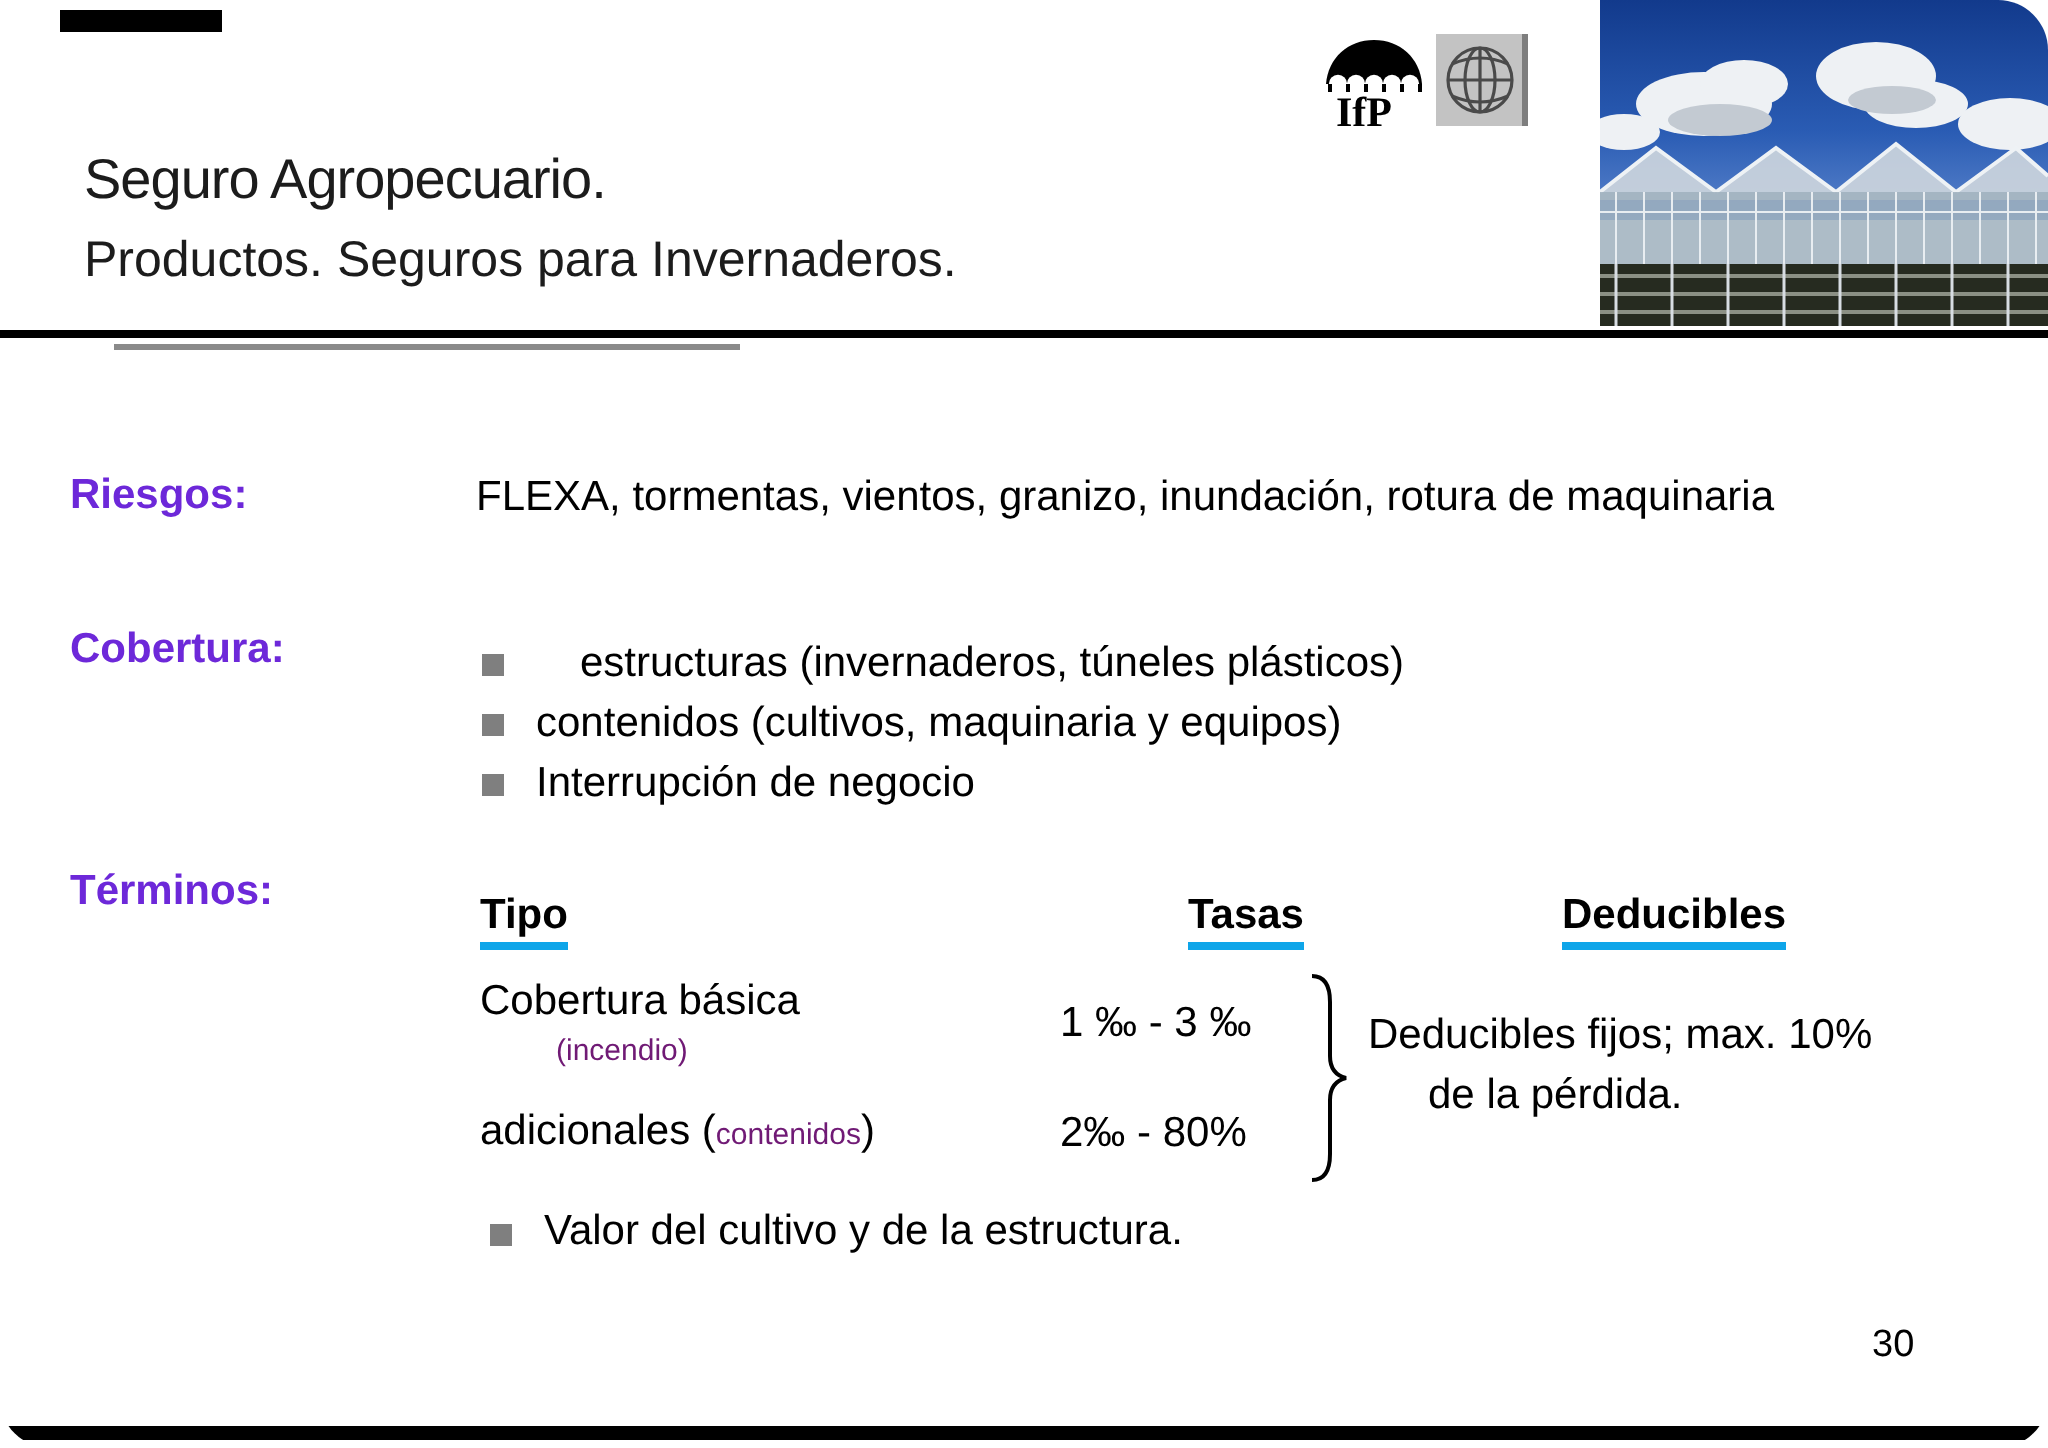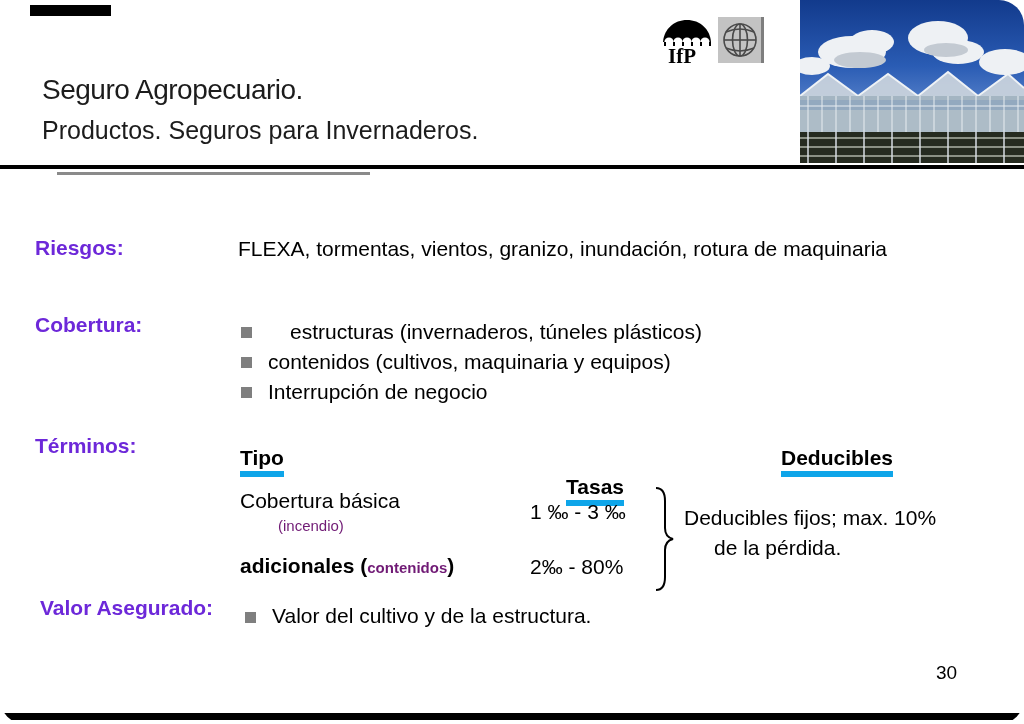--- a/index.html
+++ b/index.html
@@ -28,21 +28,21 @@
   .ifp-text{left:8px;top:26px;font-family:"Liberation Serif", serif;font-size:21px;font-weight:600;color:#000;position:absolute;}
   .globe-logo{left:718px;top:17px;width:46px;height:46px;}
   .photo{left:800px;top:0;width:224px;height:163px;}
 
   
   .label{font-weight:700;font-size:21px;color:#6d28d9;}
   .body-text{font-size:21px;color:#000;}
   .small-text{font-size:15px;color:#701a75;}
   .bullet-square{width:11px;height:11px;background:#7f7f7f;}
 
-  .th{font-weight:700;font-size:21px;color:#000;border-bottom:6px solid #0ea5e9;padding-bottom:1px;}
+  .th{font-weight:700;font-size:21px;color:#000;border-bottom:4px solid #0ea5e9;padding-bottom:1px;}
 
   .page-number{left:936px;top:662px;font-size:19px;color:#000;}
 </style>
 </head>
 <body>
 
 <div class="slide">
 
   <div class="abs topleft-bar"></div>
 
@@ -158,41 +158,40 @@
   <div class="abs bullet-square" style="left:241px;top:327px;"></div>
   <div class="abs body-text" style="left:268px;top:320px;margin-left:22px;">estructuras (invernaderos, túneles plásticos)</div>
   <div class="abs bullet-square" style="left:241px;top:357px;"></div>
   <div class="abs body-text" style="left:268px;top:350px;text-align:right;">contenidos (cultivos, maquinaria y equipos)</div>
   <div class="abs bullet-square" style="left:241px;top:387px;"></div>
   <div class="abs body-text" style="left:268px;top:380px;">Interrupción de negocio</div>
 
   <div class="abs label" style="left:35px;top:434px;">Términos:</div>
 
   <div class="abs th" style="left:240px;top:446px;">Tipo</div>
-  <div class="abs th" style="left:566px;top:446px;margin-top:29px;">Tasas</div>
+  <div class="abs th" style="left:594px;top:446px;">Tasas</div>
   <div class="abs th" style="left:781px;top:446px;">Deducibles</div>
 
   <div class="abs body-text" style="left:240px;top:489px;">Cobertura básica</div>
   <div class="abs small-text" style="left:278px;top:517px;">(incendio)</div>
   <div class="abs body-text" style="left:530px;top:500px;">1 ‰ - 3 ‰</div>
 
-  <div class="abs body-text" style="left:240px;top:554px;font-weight:bold;">
+  <div class="abs body-text" style="left:240px;top:554px;">
     <span>adicionales (</span><span class="small-text">contenidos</span><span>)</span>
   </div>
   <div class="abs body-text" style="left:530px;top:555px;">2‰ - 80%</div>
 
   <div class="abs" style="left:652px;top:486px;width:24px;height:106px;">
     <svg width="24" height="106" viewBox="0 0 24 106">
       <path d="M4,2 Q13,2 13,15 L13,42 Q13,51 21,53 Q13,55 13,64 L13,91 Q13,104 4,104" stroke="#000" stroke-width="2" fill="none"></path>
     </svg>
   </div>
 
   <div class="abs body-text" style="left:684px;top:506px;">Deducibles fijos; max. 10%</div>
   <div class="abs body-text" style="left:684px;top:536px;margin-left:30px;">de la pérdida.</div>
 
-  <div class="abs label" style="left:40px;top:596px;">Valor Asegurado:</div>
   <div class="abs bullet-square" style="left:245px;top:612px;"></div>
   <div class="abs body-text" style="left:272px;top:604px;">Valor del cultivo y de la estructura.</div>
 
   <div class="abs page-number">30</div>
   <div class="abs bottom-bar"></div>
 
 </div>
 
 </body></html>

